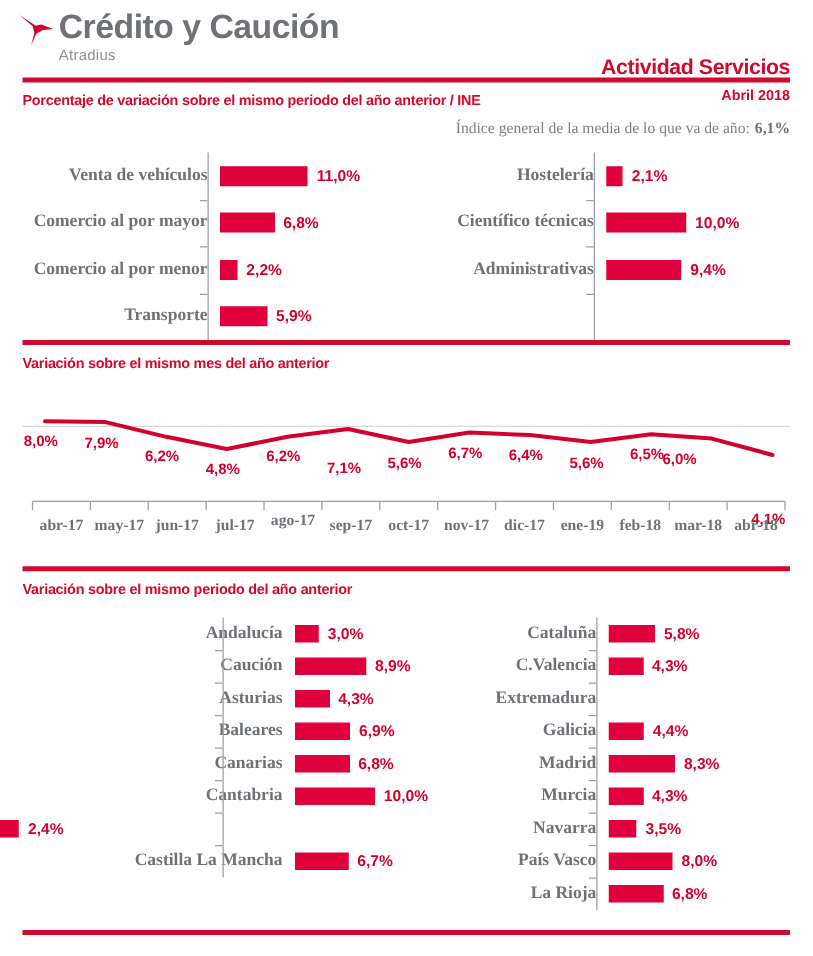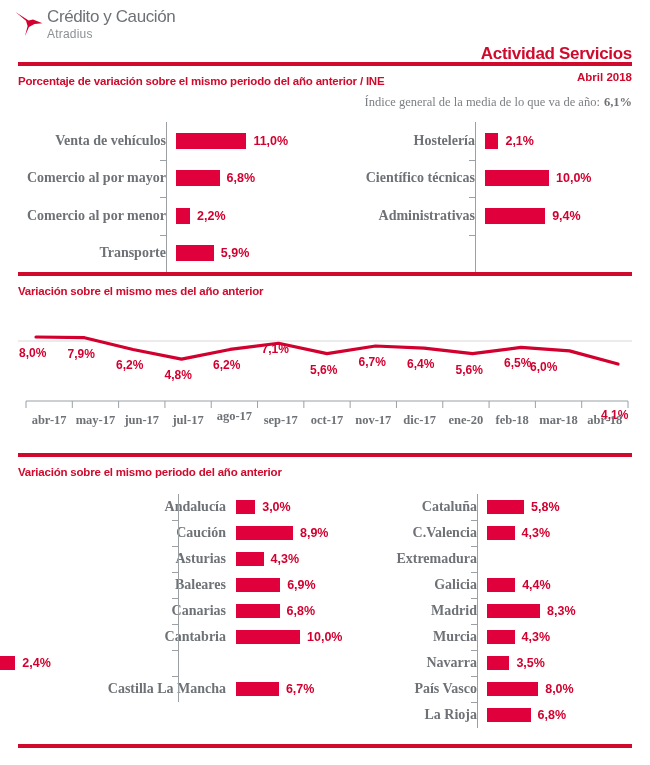--- a/index.html
+++ b/index.html
@@ -38,22 +38,22 @@
     width: 30px;
     height: 28px;
     margin-right: 3px;
     margin-top: 2px;
   }
   .logo-text {
     line-height: 1;
   }
   .logo-title {
     font-family: "Liberation Sans", "DejaVu Sans", sans-serif;
-    font-weight: normal;
-    font-size: 17px;
+    font-weight: bold;
+    font-size: 27px;
     color: #6e7276;
     letter-spacing: -0.4px;
     white-space: nowrap;
   }
   .logo-sub {
     font-family: "Liberation Sans", "DejaVu Sans", sans-serif;
     font-size: 12px;
     color: #8d9195;
     margin-top: 3px;
     letter-spacing: 0.2px;
@@ -345,38 +345,38 @@
         <line x1="471.0769230769231" x2="471.0769230769231" y1="100" y2="107" stroke="#9aa0a4" stroke-width="1"></line>
         <line x1="517.3846153846154" x2="517.3846153846154" y1="100" y2="107" stroke="#9aa0a4" stroke-width="1"></line>
         <line x1="563.6923076923076" x2="563.6923076923076" y1="100" y2="107" stroke="#9aa0a4" stroke-width="1"></line>
         <line x1="610" x2="610" y1="100" y2="107" stroke="#9aa0a4" stroke-width="1"></line>
       </svg>
       <div class="line-label" style="left: 1px; top: 45px;">8,0%</div>
       <div class="line-label" style="left: 49.5px; top: 45.6923px;">7,9%</div>
       <div class="line-label" style="left: 98px; top: 57.4615px;">6,2%</div>
       <div class="line-label" style="left: 146.5px; top: 67.1538px;">4,8%</div>
       <div class="line-label" style="left: 195px; top: 57.4615px;">6,2%</div>
-      <div class="line-label" style="left: 243.5px; top: 41px;">7,1%</div>
+      <div class="line-label" style="left: 243.5px; top: 66px;">7,1%</div>
       <div class="line-label" style="left: 292px; top: 61.6154px;">5,6%</div>
       <div class="line-label" style="left: 340.5px; top: 54px;">6,7%</div>
       <div class="line-label" style="left: 389px; top: 56.0769px;">6,4%</div>
       <div class="line-label" style="left: 437.5px; top: 61.6154px;">5,6%</div>
       <div class="line-label" style="left: 486px; top: 55.3846px;">6,5%</div>
       <div class="line-label" style="left: 512px; top: 58.8462px; text-align: center;">6,0%</div>
       <div class="line-label" style="left: 583px; top: 72px; margin-top: 35px;">4,1%</div>
       <div class="xlabel" style="left: 8px; width: 46.3077px; top: 112px;">abr-17</div>
       <div class="xlabel" style="left: 54.3077px; width: 46.3077px; top: 112px;">may-17</div>
       <div class="xlabel" style="left: 100.615px; width: 46.3077px; top: 112px;">jun-17</div>
       <div class="xlabel" style="left: 146.923px; width: 46.3077px; top: 112px;">jul-17</div>
       <div class="xlabel" style="left: 193.231px; width: 46.3077px; top: 108px;">ago-17</div>
       <div class="xlabel" style="left: 239.538px; width: 46.3077px; top: 112px;">sep-17</div>
       <div class="xlabel" style="left: 285.846px; width: 46.3077px; top: 112px;">oct-17</div>
       <div class="xlabel" style="left: 332.154px; width: 46.3077px; top: 112px;">nov-17</div>
       <div class="xlabel" style="left: 378.462px; width: 46.3077px; top: 112px;">dic-17</div>
-      <div class="xlabel" style="left: 424.769px; width: 46.3077px; top: 112px;">ene-20</div>
+      <div class="xlabel" style="left: 424.769px; width: 46.3077px; top: 112px;">ene-19</div>
       <div class="xlabel" style="left: 471.077px; width: 46.3077px; top: 112px;">feb-18</div>
       <div class="xlabel" style="left: 517.385px; width: 46.3077px; top: 112px;">mar-18</div>
       <div class="xlabel" style="left: 563.692px; width: 46.3077px; top: 112px;">abr-18</div>
     </div>
 
   <div class="rule thick"></div>
 
   <div class="sec-head">
     <span class="sec-title">Variación sobre el mismo periodo del año anterior</span>
   </div>

